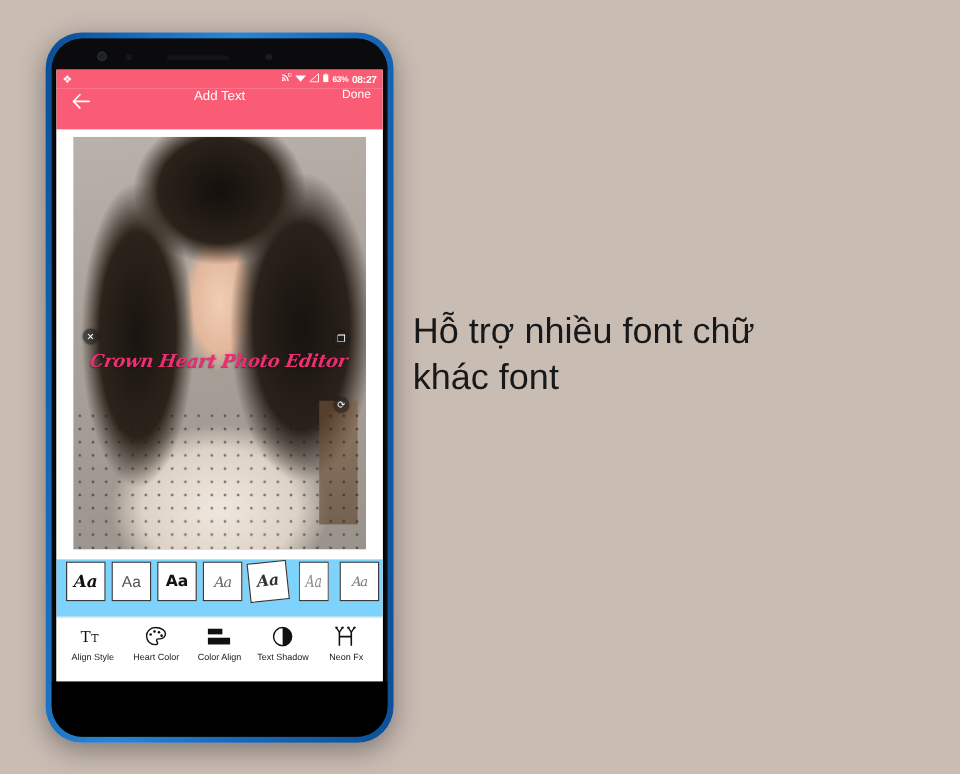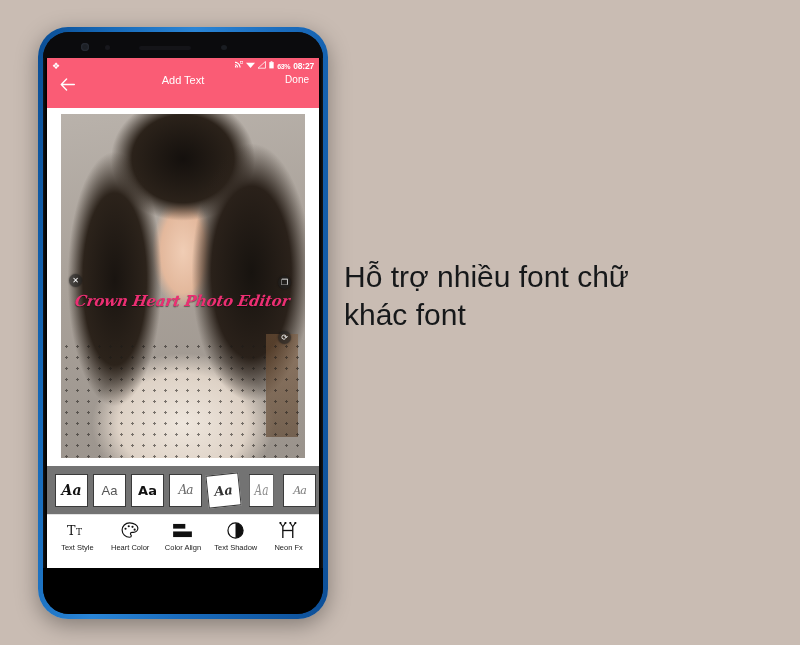--- a/index.html
+++ b/index.html
@@ -125,22 +125,22 @@
     display:flex;align-items:center;justify-content:center;
     color:#fff;font-size:8px;line-height:1;cursor:pointer;
     box-shadow:0 0 2px rgba(0,0,0,.5);
   }
   #overlay-close-handle{left:0;top:0;}
   #overlay-edit-handle{right:0;top:2px;}
   #overlay-resize-handle{right:0;bottom:-6px;}
 
   
   #font-tile-row{
-    flex:none;height:44px;background:#737373;
-    display:flex;align-items:center;gap:5px;padding:2px 6px 2px 8px;
+    flex:none;height:44px;background:#7dd3fc;
+    display:flex;align-items:flex-start;gap:5px;padding:2px 6px 2px 8px;
     overflow:hidden;
   }
   .font-tile{
     flex:none;width:31px;height:31px;
     border:1.6px solid #3a3a3a;background:#fff;
     display:flex;align-items:center;justify-content:center;
     cursor:pointer;color:#121212;
   }
   .ft-0{font-family:"DejaVu Serif",serif;font-style:italic;font-weight:bold;font-size:14px;}
   .ft-1{font-family:"Liberation Sans",sans-serif;font-weight:300;font-size:13px;color:#555;}
@@ -255,21 +255,21 @@
 
       <div id="tool-bar">
 
         <div class="tool-item">
           <div class="tool-icon">
             <svg width="20" height="15" viewBox="0 0 22 16">
               <text x="0" y="13" font-family="DejaVu Serif, serif" font-size="14" fill="#101010">T</text>
               <text x="10" y="13" font-family="DejaVu Serif, serif" font-size="10" fill="#101010">T</text>
             </svg>
           </div>
-          <div class="tool-label">Text Style</div>
+          <div class="tool-label">Align Style</div>
         </div>
 
         <div class="tool-item">
           <div class="tool-icon">
             <svg width="18" height="17" viewBox="0 0 20 19">
               <path d="M9.5 1C4.9 1 1.2 4.6 1.2 9s3.7 8 8.3 8c1.3 0 2-.7 2-1.6 0-.5-.2-.8-.5-1.1-.3-.3-.5-.7-.5-1.1 0-.9.8-1.6 1.7-1.6h1.6c2.8 0 5-2.1 5-4.8C18.8 3.9 14.7 1 9.5 1z" fill="none" stroke="#101010" stroke-width="1.3"></path>
               <circle cx="5" cy="7.6" r="1.2" fill="#101010"></circle>
               <circle cx="8.6" cy="4.8" r="1.2" fill="#101010"></circle>
               <circle cx="12.8" cy="5.4" r="1.2" fill="#101010"></circle>
               <circle cx="15.2" cy="8.6" r="1.2" fill="#101010"></circle>

